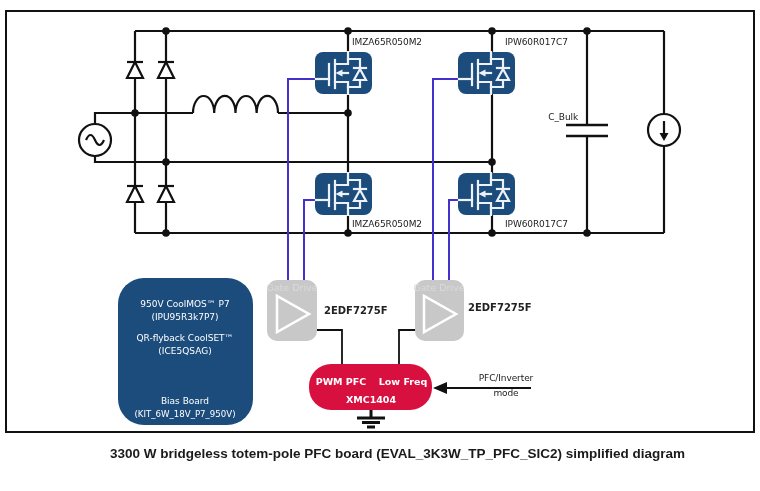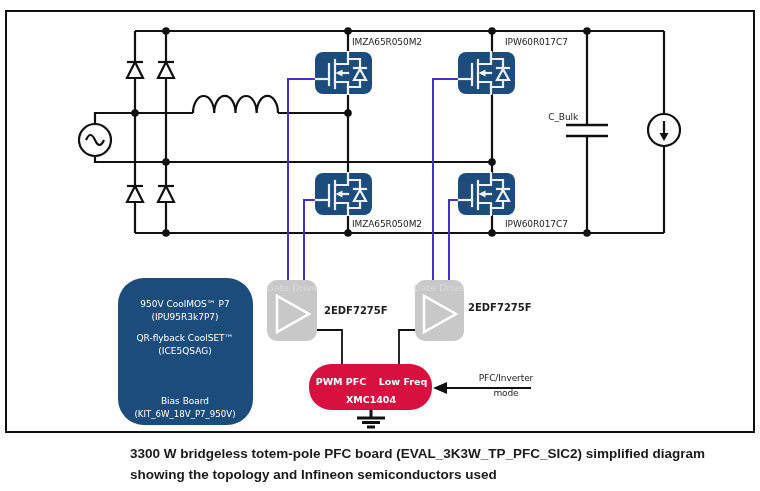--- a/index.html
+++ b/index.html
@@ -1,21 +1,21 @@
 <!DOCTYPE html>
 <html><head>
 <meta charset="utf-8">
 <style>
   html,body{margin:0;padding:0;background:#ffffff;}
   .page{position:relative;width:760px;height:491px;background:#ffffff;overflow:hidden;
         font-family:"DejaVu Sans",sans-serif;}
   .page svg{position:absolute;left:0;top:0;}
   .caption{position:absolute;left:110px;top:443px;width:620px;
            font-family:"Liberation Sans",sans-serif;font-weight:bold;
-           font-size:13.5px;line-height:21px;color:#1a1a1a;margin-left:20px;}
+           font-size:13.5px;line-height:21px;color:#1a1a1a;}
   svg text{font-family:"DejaVu Sans",sans-serif;}
   .lbl{font-size:9px;fill:#222222;letter-spacing:-0.1px;}
   .lbl6{font-size:10px;font-weight:600;fill:#222222;}
   .wht{fill:#ffffff;font-size:9px;}
   .whtb{fill:#ffffff;font-size:9.5px;font-weight:600;}
   .gatetxt{fill:#dadada;font-size:9.5px;}
 </style>
 </head>
 <body>
 
@@ -164,16 +164,15 @@
     <text x="185" y="320" text-anchor="middle" class="wht">(IPU95R3k7P7)</text>
     <text x="185" y="341" text-anchor="middle" class="wht">QR-flyback CoolSET™</text>
     <text x="185" y="354" text-anchor="middle" class="wht">(ICE5QSAG)</text>
     <text x="185" y="404" text-anchor="middle" class="wht">Bias Board</text>
     <text x="185" y="417" text-anchor="middle" class="wht" style="font-size:8.6px">(KIT_6W_18V_P7_950V)</text>
   </g>
 </svg>
 
 <div class="caption">
   <div>3300 W bridgeless totem-pole PFC board (EVAL_3K3W_TP_PFC_SIC2) simplified diagram</div>
-  <div>showing the topology and Infineon semiconductors used</div>
 </div>
 
 </div>
 
 </body></html>

